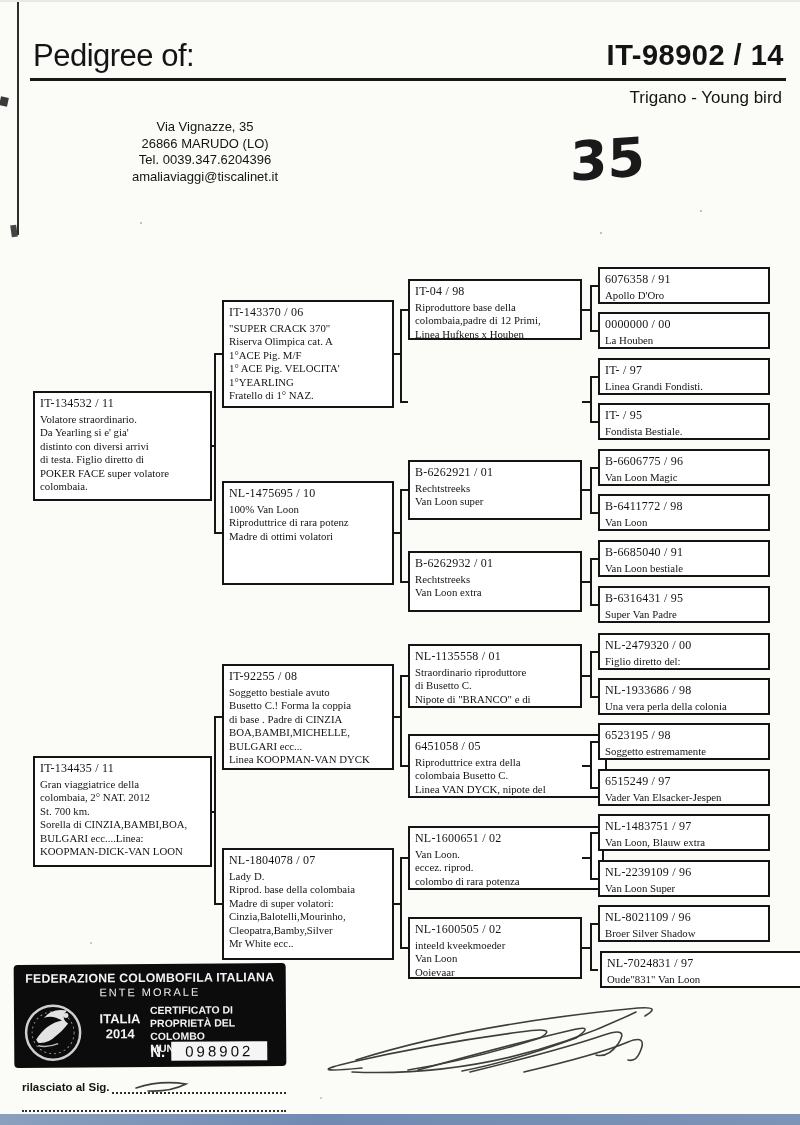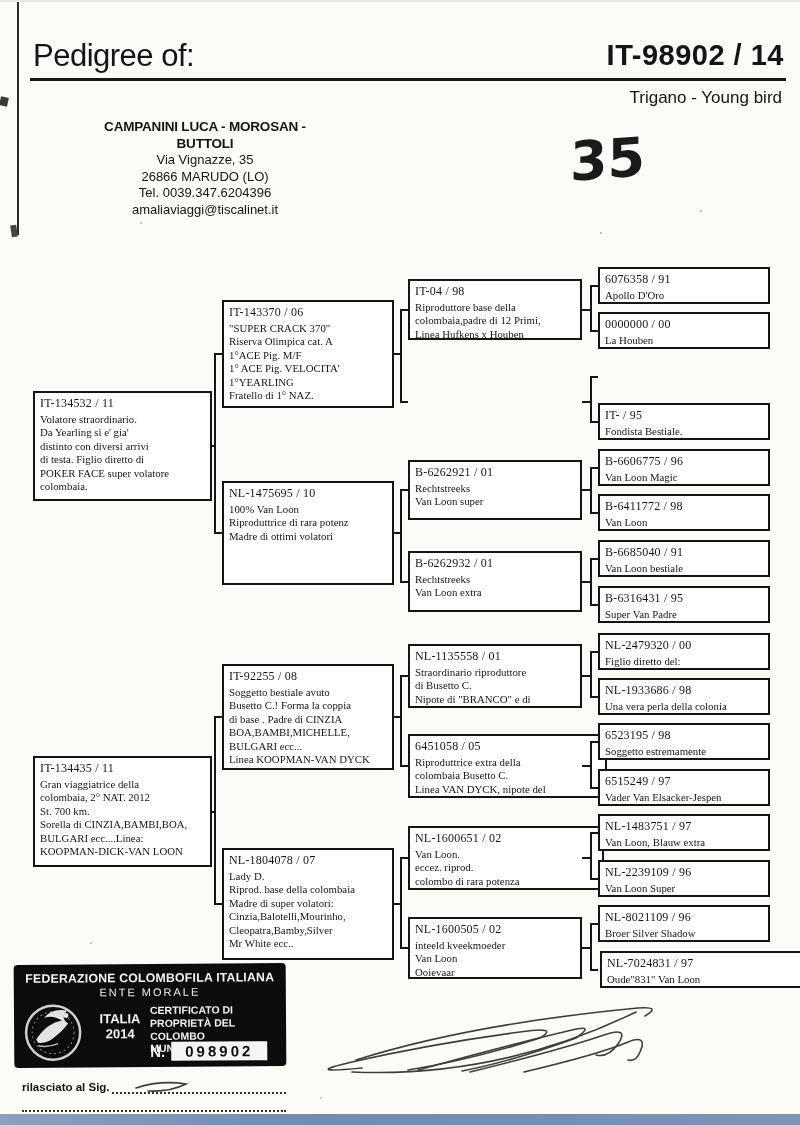--- a/index.html
+++ b/index.html
@@ -29,21 +29,21 @@
          border-radius:4px;transform:rotate(-.4deg);color:#f2f2f2;}
   .s-title{position:absolute;left:0;top:7px;width:100%;text-align:center;font-size:12.3px;font-weight:bold;letter-spacing:.2px;}
   .s-sub{position:absolute;left:0;top:22px;width:100%;text-align:center;font-size:11px;letter-spacing:2px;}
   .s-logo{position:absolute;left:8px;top:37px;}
   .s-italia{position:absolute;left:80px;top:47px;width:52px;text-align:center;font-weight:bold;
             font-size:13px;line-height:15px;white-space:pre-line;}
   .s-cert{position:absolute;left:136px;top:40px;font-size:10.5px;font-weight:bold;line-height:12.8px;white-space:pre-line;}
   .s-nrow{position:absolute;left:136px;top:78px;display:flex;align-items:center;gap:6px;}
   .s-nlabel{font-size:15px;font-weight:bold;}
   .s-numbox{display:inline-block;width:96px;height:19px;background:#f5f5f5;color:#0c0c0c;
-            font-size:15px;font-weight:bold;letter-spacing:3px;text-align:center;line-height:19px;}
+            font-size:15px;font-weight:normal;letter-spacing:3px;text-align:center;line-height:19px;}
   
   .issued-label{position:absolute;left:22px;top:1079px;font-size:11.5px;font-weight:bold;}
   .dots1{position:absolute;left:112px;top:1078px;width:174px;height:12px;border-bottom:2px dotted #2f2f2f;}
   .dots2{position:absolute;left:22px;top:1096px;width:264px;height:12px;border-bottom:2px dotted #2f2f2f;}
   
   .edge-line{position:absolute;left:17px;top:0;width:2px;height:233px;background:#2c2c2c;}
   .edge-mark1{position:absolute;left:0;top:95px;width:8px;height:9px;background:#3a3a3a;transform:rotate(12deg);}
   .edge-mark2{position:absolute;left:11px;top:223px;width:6px;height:12px;background:#444;transform:rotate(-8deg);}
   .noise{position:absolute;left:140px;top:220px;width:2px;height:2px;background:#9a9a9a;opacity:.6;
          box-shadow:560px -12px #9a9a9a, 620px 420px #aaa, -50px 720px #aaa, 180px 875px #b0b0b0, 460px 10px #9a9a9a;}
@@ -60,21 +60,20 @@
   <div class="edge-mark1"></div>
   <div class="edge-mark2"></div>
   <div class="noise"></div>
 
   <div class="hdr-title">Pedigree of:</div>
   <div class="hdr-ring">IT-98902 / 14</div>
   <div class="hdr-rule"></div>
   <div class="hdr-sub">Trigano - Young bird</div>
 
   <div class="owner">
-    <div class="oname">CAMPANINI LUCA - MOROSAN - BUTTOLI</div>
     <div>Via Vignazze, 35</div>
     <div>26866 MARUDO (LO)</div>
     <div>Tel. 0039.347.6204396</div>
     <div>amaliaviaggi@tiscalinet.it</div>
   </div>
 
   <div class="handnum">35</div>
 
   <div id="tree">
 
@@ -172,20 +171,24 @@
 Ooievaar</div>
     </div>
 
     <div class="pbox g4" id="g4-0" style="left:598px;top:265px;width:172px;height:37px">
       <div class="ring">6076358 / 91</div>
       <div class="desc">Apollo D'Oro</div>
     </div>
     <div class="pbox g4" id="g4-1" style="left:598px;top:310px;width:172px;height:37px">
       <div class="ring">0000000 / 00</div>
       <div class="desc">La Houben</div>
+    </div>
+    <div class="pbox g4" id="g4-2" style="left:598px;top:356px;width:172px;height:37px">
+      <div class="ring">IT- / 97</div>
+      <div class="desc">Linea Grandi Fondisti.</div>
     </div>
     <div class="pbox g4" id="g4-3" style="left:598px;top:401px;width:172px;height:37px">
       <div class="ring">IT- / 95</div>
       <div class="desc">Fondista Bestiale.</div>
     </div>
     <div class="pbox g4" id="g4-4" style="left:598px;top:447px;width:172px;height:37px">
       <div class="ring">B-6606775 / 96</div>
       <div class="desc">Van Loon Magic</div>
     </div>
     <div class="pbox g4" id="g4-5" style="left:598px;top:492px;width:172px;height:37px">

